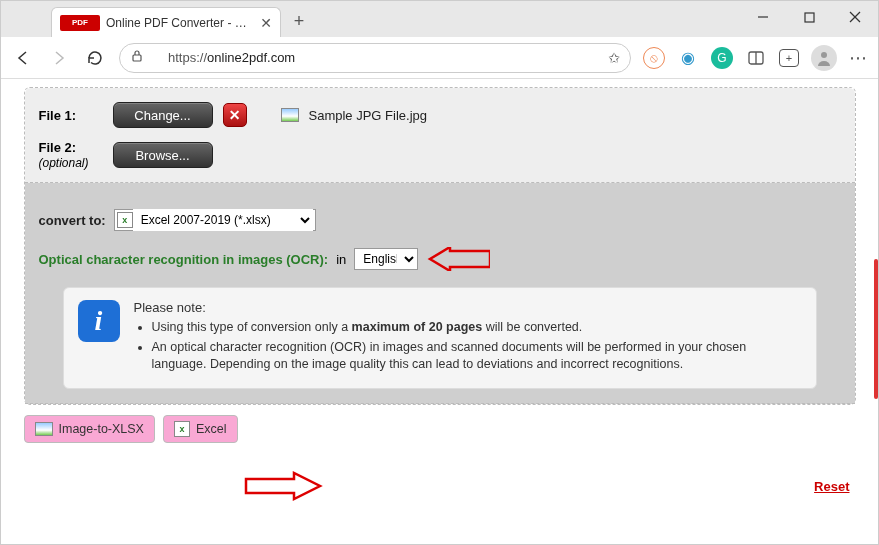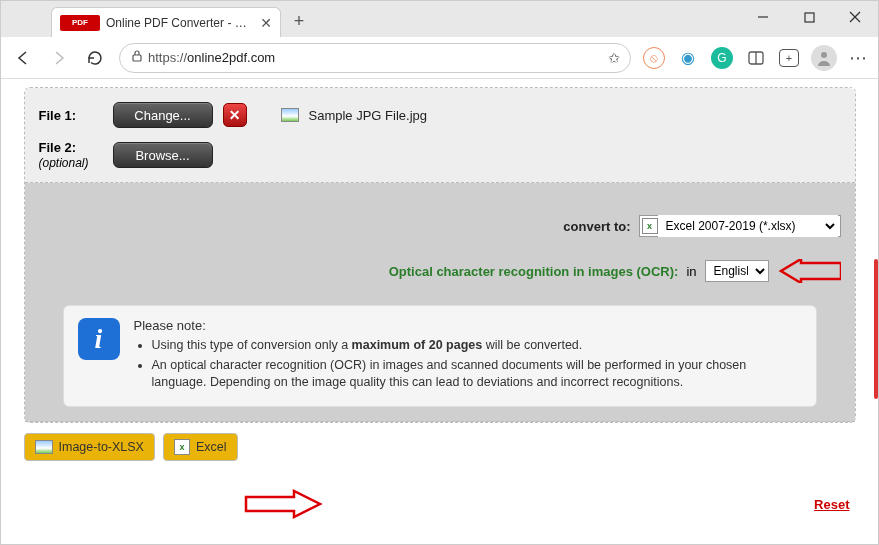--- a/index.html
+++ b/index.html
@@ -83,21 +83,21 @@
     }
     .navbtn.disabled { color: #bbb; cursor: default; }
     .addrbar {
       flex: 1;
       height: 30px;
       border: 1px solid #ccc;
       border-radius: 15px;
       display: flex;
       align-items: center;
       padding: 0 10px;
-      gap: 4px;
+      gap: 24px;
       font-size: 13px;
       color: #555;
     }
     .addrbar .lock { color: #555; }
     .addrbar .url { flex: 1; }
     .addrbar .url .domain { color: #222; }
     .addrbar .star { color: #555; font-size: 14px; }
     .exticon {
       width: 22px; height: 22px;
       border-radius: 50%;
@@ -170,23 +170,23 @@
     .file-name { font-size: 13px; color: #222; }
     .options-panel {
       background: #cfcfcf;
       border-bottom: 1px dashed #bbb;
       padding: 10px 14px 14px 14px;
       text-align: center;
     }
     .opt-row {
       display: flex;
       align-items: center;
-      justify-content: flex-end;
+      justify-content: flex-start;
       gap: 8px;
-      margin: 22px 0;
+      margin: 16px 0;
       font-size: 13px;
     }
     .opt-row .label-bold { font-weight: bold; color: #222; }
     select {
       font-size: 12px;
       height: 22px;
       border: 1px solid #999;
       background: #fff;
       padding: 0 4px;
     }
@@ -240,21 +240,21 @@
       width: 832px;
     }
     .chips {
       display: flex;
       gap: 8px;
       margin-bottom: 14px;
     }
     .chip {
       border: 1px solid #bbb;
       border-radius: 4px;
-      background: #eab308;
+      background: #f9a8d4;
       padding: 5px 10px;
       display: flex;
       align-items: center;
       gap: 6px;
       font-size: 12.5px;
       color: #333;
       cursor: pointer;
       text-align: center;
     }
     .convert-row {

